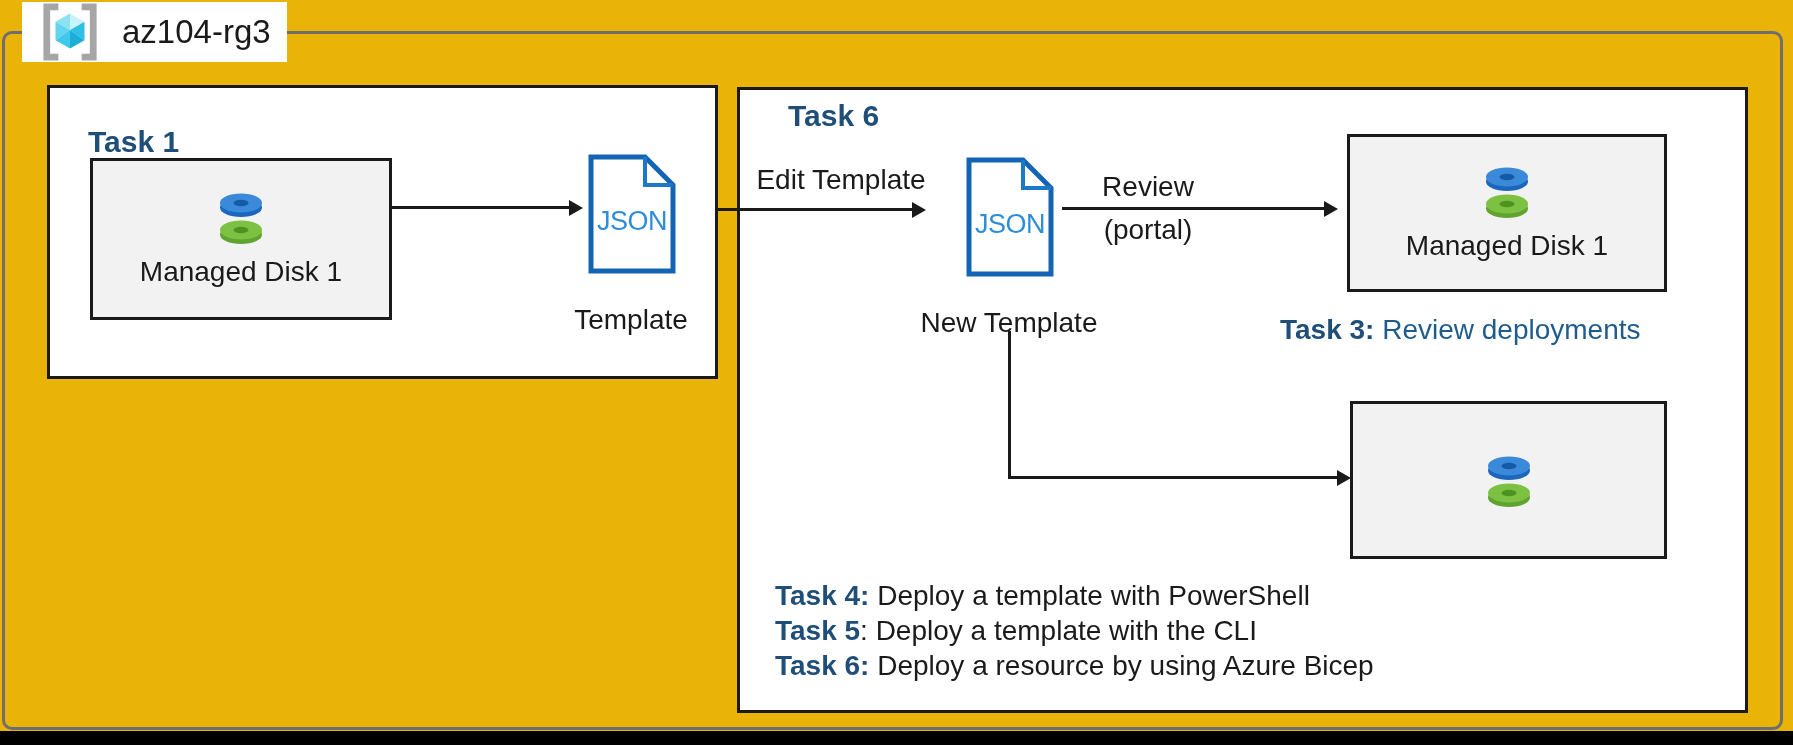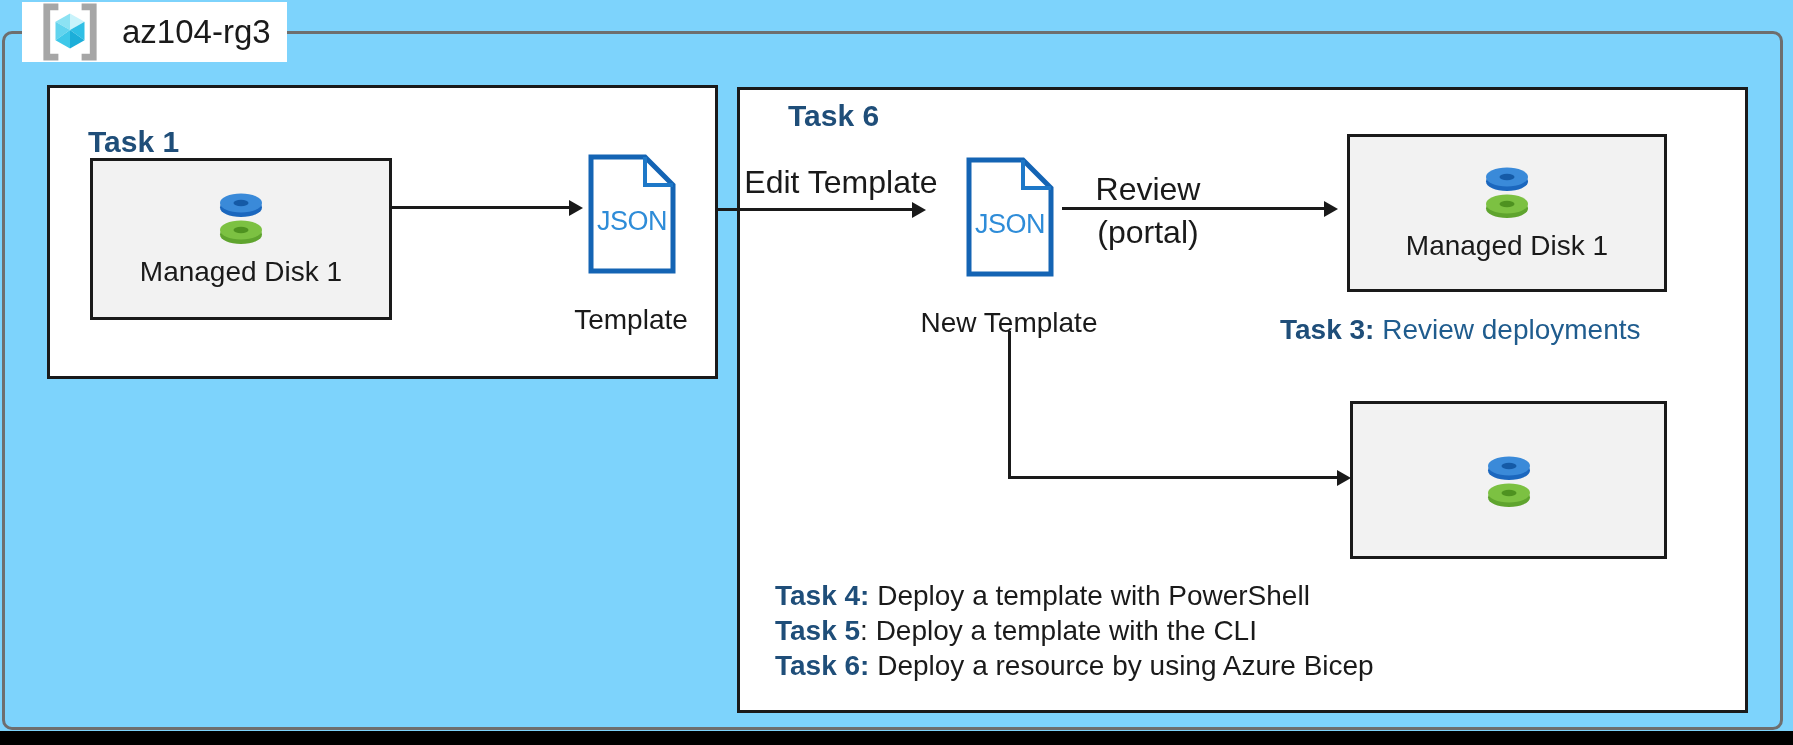--- a/index.html
+++ b/index.html
@@ -1,17 +1,17 @@
 <!DOCTYPE html>
 <html><head>
 <meta charset="utf-8">
 <style>
   html,body{margin:0;padding:0;background:#fff;}
   .canvas{
-    position:relative;width:1793px;height:745px;background:#7dd3fc;overflow:hidden;
+    position:relative;width:1793px;height:745px;background:#eab308;overflow:hidden;
     font-family:"Liberation Sans", sans-serif;color:#1a1a1a;
   }
   
   .rg-border{
     position:absolute;left:2px;top:31px;width:1775px;height:693px;
     border:3px solid #6E6E6E;border-radius:10px;
   }
   .rg-header{
     position:absolute;left:22px;top:2px;height:60px;
     display:flex;align-items:center;gap:20px;
@@ -29,21 +29,21 @@
   .res-label{font-size:28px;color:#1a1a1a;white-space:nowrap;}
   
   .hline{position:absolute;height:3px;background:#1a1a1a;}
   .vline{position:absolute;width:3px;background:#1a1a1a;}
   .head-right{
     position:absolute;right:-13px;top:50%;transform:translateY(-50%);
     width:0;height:0;border-left:14px solid #1a1a1a;
     border-top:8px solid transparent;border-bottom:8px solid transparent;
   }
   
-  .lbl{position:absolute;font-size:32px;color:#1a1a1a;white-space:nowrap;}
+  .lbl{position:absolute;font-size:28px;color:#1a1a1a;white-space:nowrap;}
   .lbl.center{text-align:center;}
   .doc-label{position:absolute;font-size:28px;text-align:center;white-space:nowrap;margin-top:20px;}
   .task-line{font-size:28px;line-height:35px;white-space:nowrap;color:#1a1a1a;}
   .task-bold{font-weight:bold;color:#1F4E79;}
   .task3-rest{color:#1F5C8E;}
   .tasks-456{position:absolute;left:775px;top:578px;}
   .task3-wrap{position:absolute;left:1280px;top:314px;font-size:28px;white-space:nowrap;}
   
   .bottom-bar{position:absolute;left:0;top:731px;width:1793px;height:14px;background:#000;}
   svg{display:block;}

